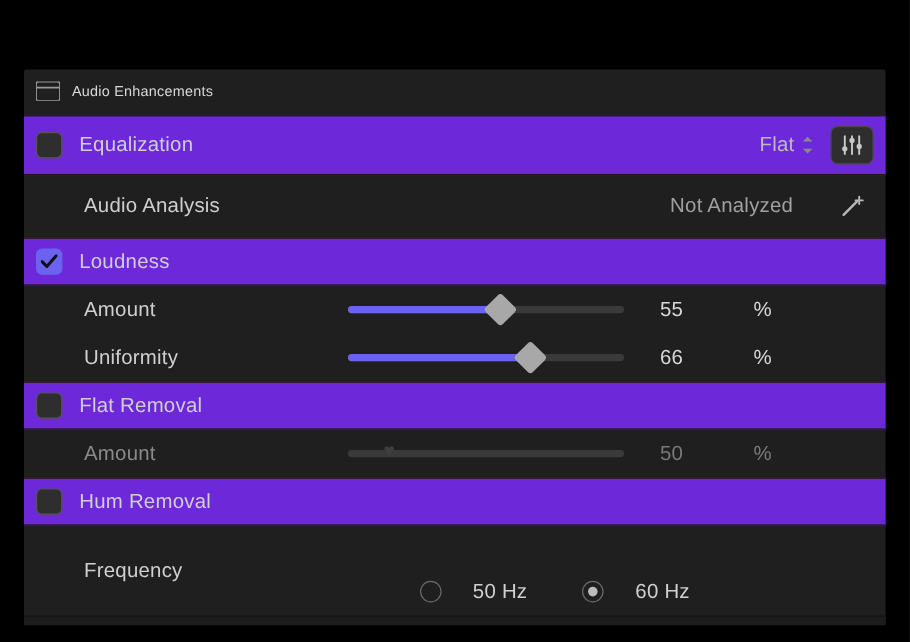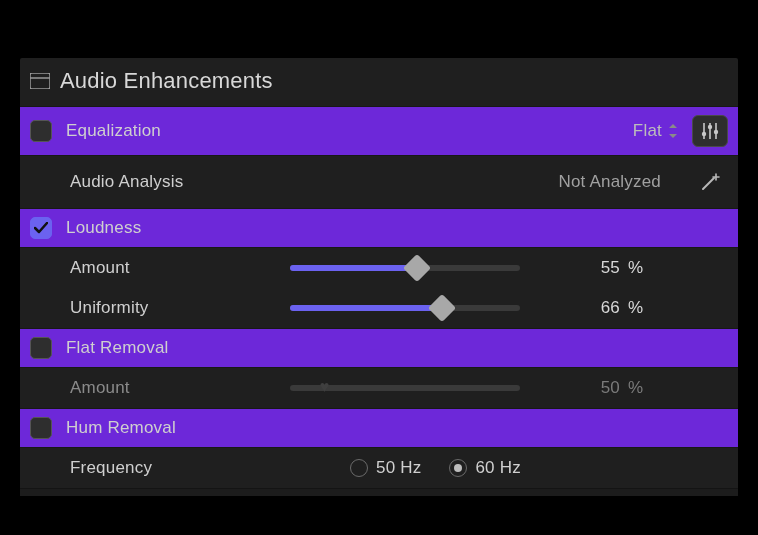--- a/index.html
+++ b/index.html
@@ -1,50 +1,50 @@
 <!DOCTYPE html>
 <html><head>
   <meta charset="utf-8">
   <style>
     * { box-sizing: border-box; margin: 0; padding: 0; font-family: -apple-system, "Helvetica Neue", Arial, sans-serif; }
     body { background: #000; width: 758px; height: 535px; color: #cfcfcf; font-size: 17px; letter-spacing: 0.2px; }
     .panel { position: absolute; left: 20px; top: 58px; width: 718px; background: #1f1f1f; border-radius: 2px; }
-    .header { display: flex; align-items: center; gap: 10px; padding: 10px 10px 12px 10px; color: #d8d8d8; font-size: 22px; }
+    .header { display: flex; align-items: center; gap: 10px; padding: 10px 10px 12px 10px; color: #d8d8d8; font-size: 12px; }
     .section-row { display: flex; align-items: center; padding: 8px 10px 8px 10px; background: #6d28d9; border-top: 1px solid #181818; border-bottom: 1px solid #181818; }
     .subrow { display: flex; align-items: center; padding: 10px 10px 10px 50px; }
     .checkbox {
       width: 22px; height: 22px; border-radius: 5px; border: 1px solid #555; background: #2e2e2e;
       margin-right: 14px; display: flex; align-items: center; justify-content: center; flex-shrink: 0;
     }
     .checkbox.checked { background: #6b62f0; border-color: #6b62f0; }
     .label { flex: 0 0 220px; color: #cfcfcf; }
     .label.dim { color: #8a8a8a; }
     .spacer { flex: 1; }
     .dropdown { display: flex; align-items: center; gap: 6px; color: #bcbcbc; margin-right: 14px; margin-left: 40px; }
     .eq-btn {
       width: 36px; height: 32px; border-radius: 6px; border: 1px solid #4a4a4a; background: #2e2e2e;
       display: flex; align-items: center; justify-content: center;
     }
     .wand { display:flex; align-items:center; justify-content:center; width:36px; height:32px; margin-left:14px; }
-    .value { width: 70px; text-align: right; color: #d8d8d8; }
+    .value { width: 70px; color: #d8d8d8; }
     .value.dim { color: #7a7a7a; }
     .unit { width: 40px; padding-left: 8px; color: #d8d8d8; }
     .unit.dim { color: #7a7a7a; }
     .slider-track {
       position: relative; height: 6px; border-radius: 3px; background: #3a3a3a; flex: 0 0 230px; margin-right: 30px;
     }
     .slider-fill { position: absolute; left: 0; top: 0; bottom: 0; border-radius: 3px; background: #6b62f0; }
     .slider-thumb {
       position: absolute; top: 50%; width: 20px; height: 20px; background: #a8a8a8; border-radius: 3px;
       transform: translate(-50%, -50%) rotate(45deg);
     }
     .slider-heart { position: absolute; top: 50%; left: 15%; transform: translate(-50%, -55%); color: #3f3f3f; font-size: 16px; }
     .radio { width: 18px; height: 18px; border-radius: 50%; border: 1px solid #6a6a6a; display:flex; align-items:center; justify-content:center; }
     .radio.selected::after { content:""; width:8px; height:8px; border-radius:50%; background:#bcbcbc; }
-    .radiogroup { display:flex; align-items:center; gap:8px; }
+    .radiogroup { display:flex; align-items:center; gap:26px;margin-top:35px; }
     .radiolabel { color:#d0d0d0; margin-right: 20px; }
     .status { color:#a0a0a0; margin-right: 17px; }
     .panel-footer { height: 8px; background: #1c1c1c; border-top: 1px solid #141414; }
     svg { display:block; }
   </style>
 </head>
 <body>
 
 <div class="panel">
 

